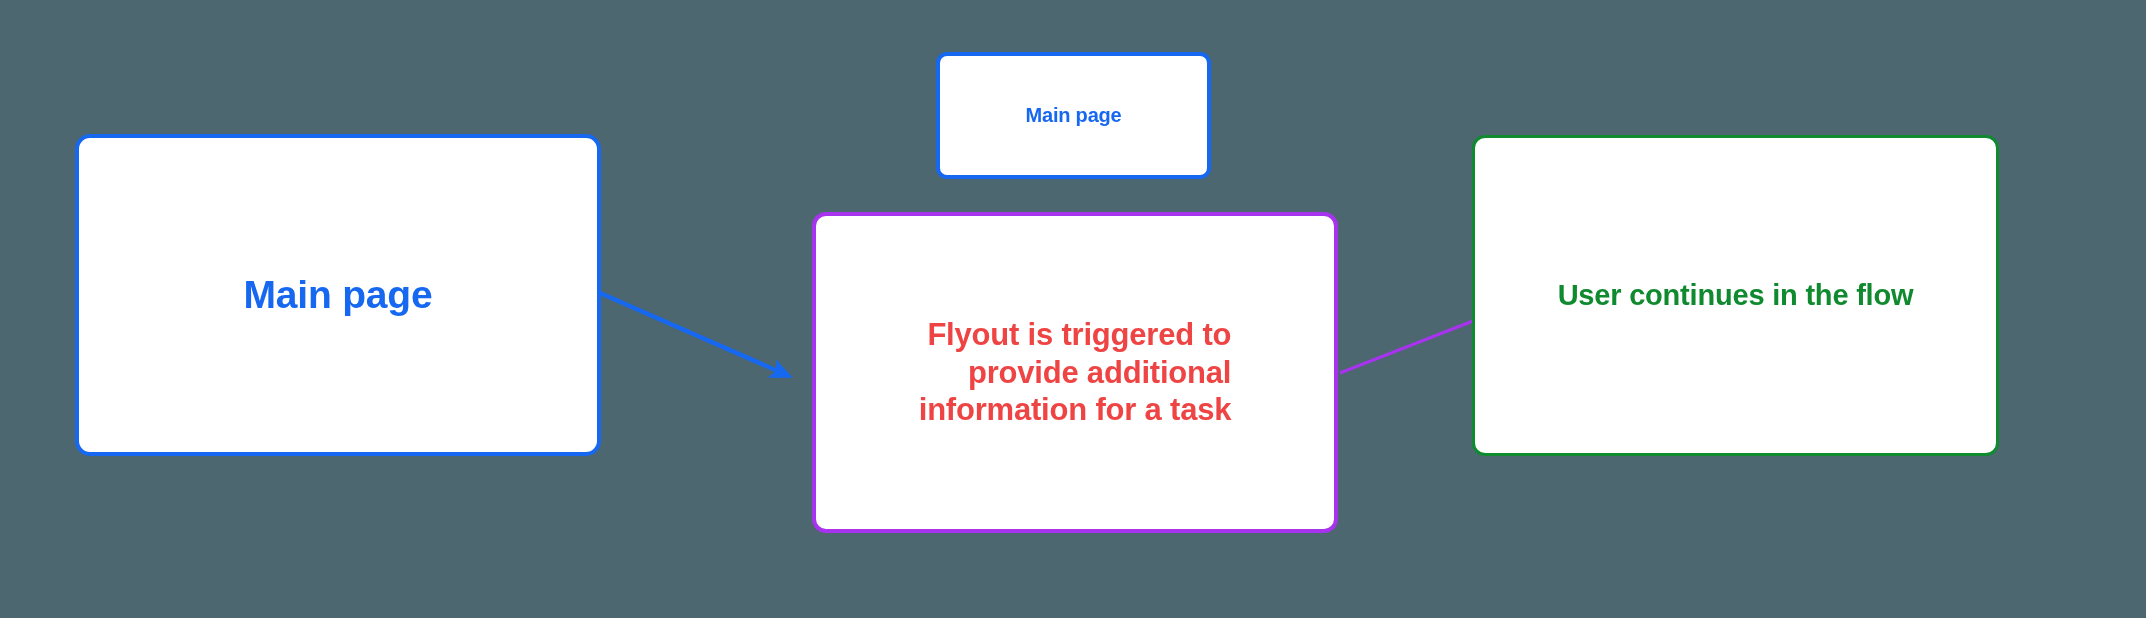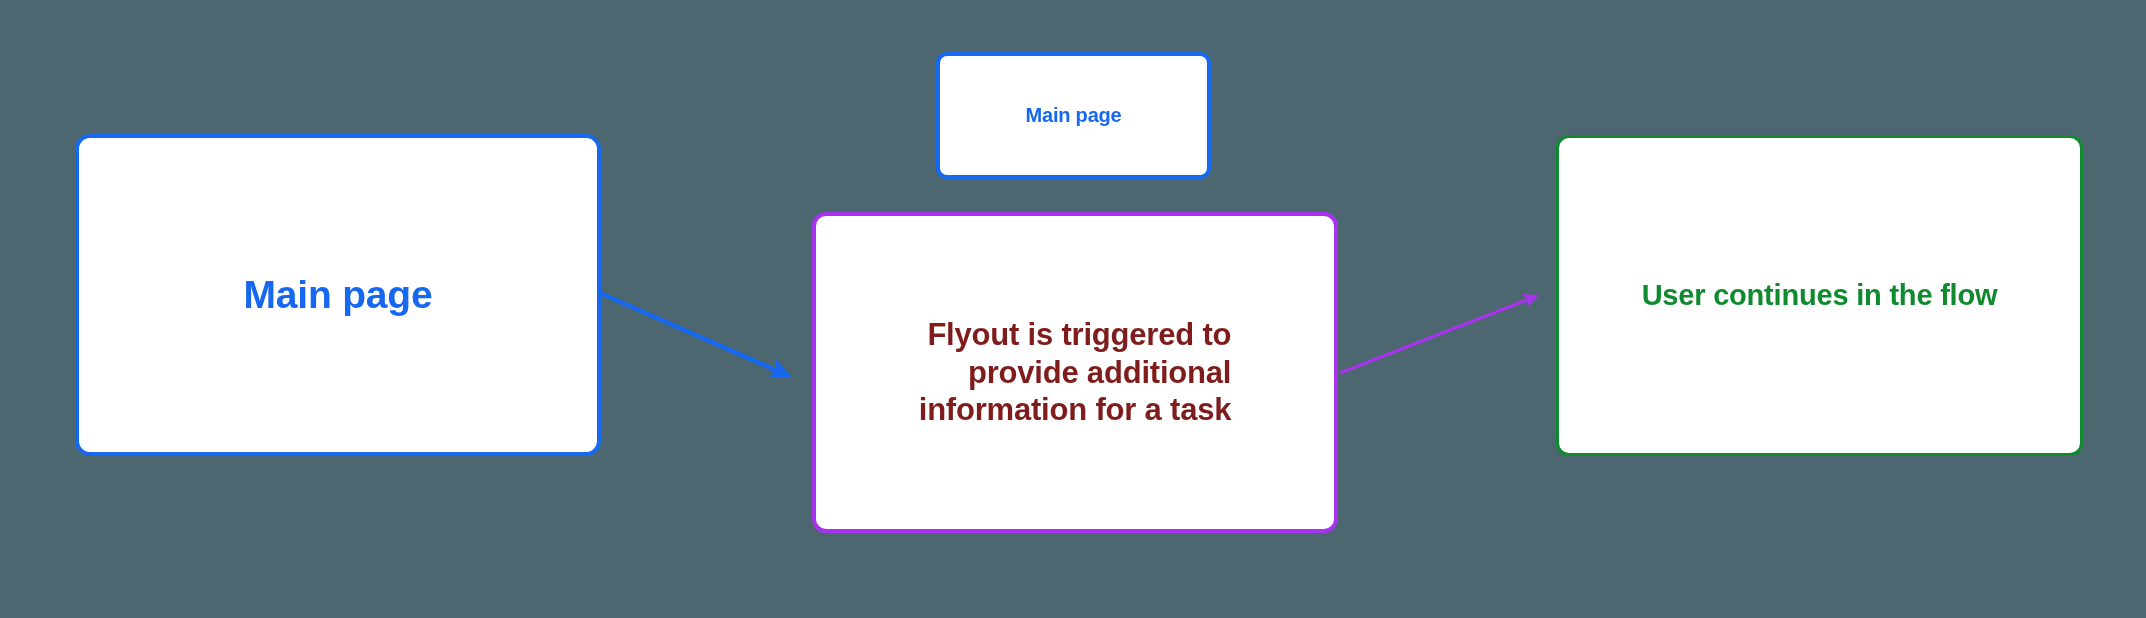--- a/index.html
+++ b/index.html
@@ -120,22 +120,22 @@
 
   <div class="node" id="node-main-page-large" style="left: 75px; top: 134px; width: 526px; height: 322px; border-color: rgb(22, 104, 240); background: rgb(255, 255, 255);">
     <span class="node-label" style="color: rgb(22, 104, 240);">Main page</span>
   </div>
 
   <div class="node" id="node-main-page-small" style="left: 936px; top: 52px; width: 275px; height: 127px; border-color: rgb(22, 104, 240); background: rgb(255, 255, 255);">
     <span class="node-label" style="color: rgb(22, 104, 240);">Main page</span>
   </div>
 
   <div class="node" id="node-flyout" style="left: 812px; top: 212px; width: 526px; height: 321px; border-color: rgb(168, 51, 238); background: rgb(255, 255, 255);">
-    <span class="node-label" style="color: #7f1d1d;">Flyout is triggered to
+    <span class="node-label" style="color: #ef4444;">Flyout is triggered to
 provide additional
 information for a task</span>
   </div>
 
-  <div class="node" id="node-user-continues" style="left: 1556px; top: 135px; width: 527px; height: 321px; border-color: rgb(15, 138, 47); background: rgb(255, 255, 255);">
+  <div class="node" id="node-user-continues" style="left: 1472px; top: 135px; width: 527px; height: 321px; border-color: rgb(15, 138, 47); background: rgb(255, 255, 255);">
     <span class="node-label" style="color: rgb(15, 138, 47);">User continues in the flow</span>
   </div>
 
 </div>
 
 </body></html>

